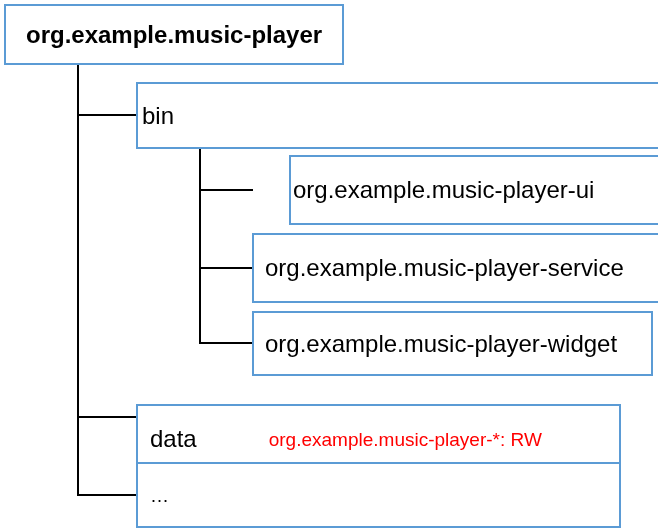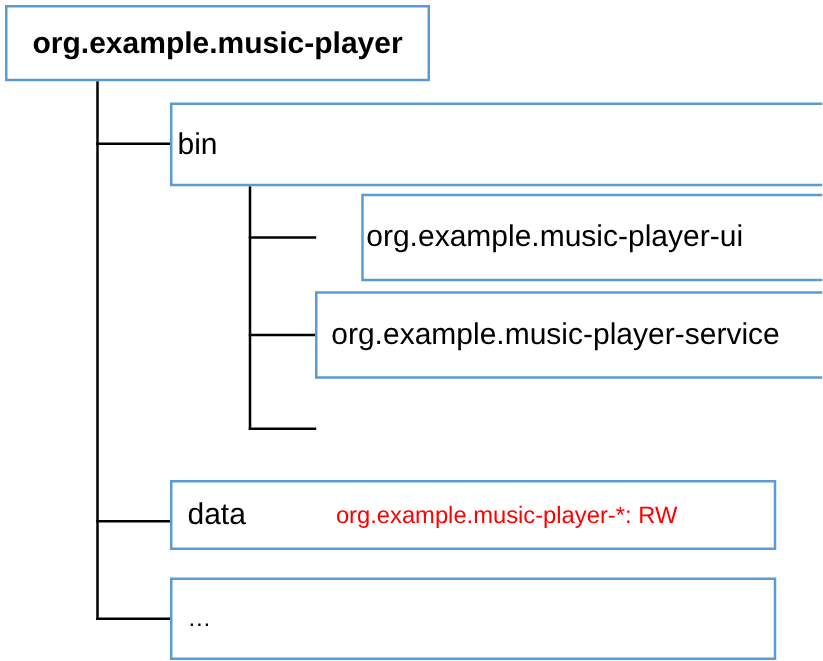--- a/index.html
+++ b/index.html
@@ -55,23 +55,23 @@
   
   #node-bin {
     left: 136px;
     top: 82px;
     width: 566px;
     height: 67px;
     padding-left: 4px;
   }
   #node-data {
     left: 136px;
-    top: 384px;
+    top: 404px;
     width: 485px;
-    height: 56px;
+    height: 70px;
     padding-left: 12px;
   }
   #node-more {
     left: 136px;
     top: 462px;
     width: 485px;
     height: 66px;
     padding-left: 12px;
   }
   #node-data .node-annotation {
@@ -181,20 +181,23 @@
   </div>
 
   <div class="node" id="node-ui">
     <span class="node-label">org.example.music-player-ui</span>
   </div>
 
   <div class="node" id="node-service">
     <span class="node-label">org.example.music-player-service</span>
   </div>
 
+  <div class="node" id="node-widget">
+    <span class="node-label">org.example.music-player-widget</span>
+  </div>
 
   <div class="node" id="node-data">
     <span class="node-label">data</span>
     <span class="node-annotation">org.example.music-player-*:  RW</span>
   </div>
 
   <div class="node" id="node-more">
     <span class="node-label">…</span>
   </div>
 

